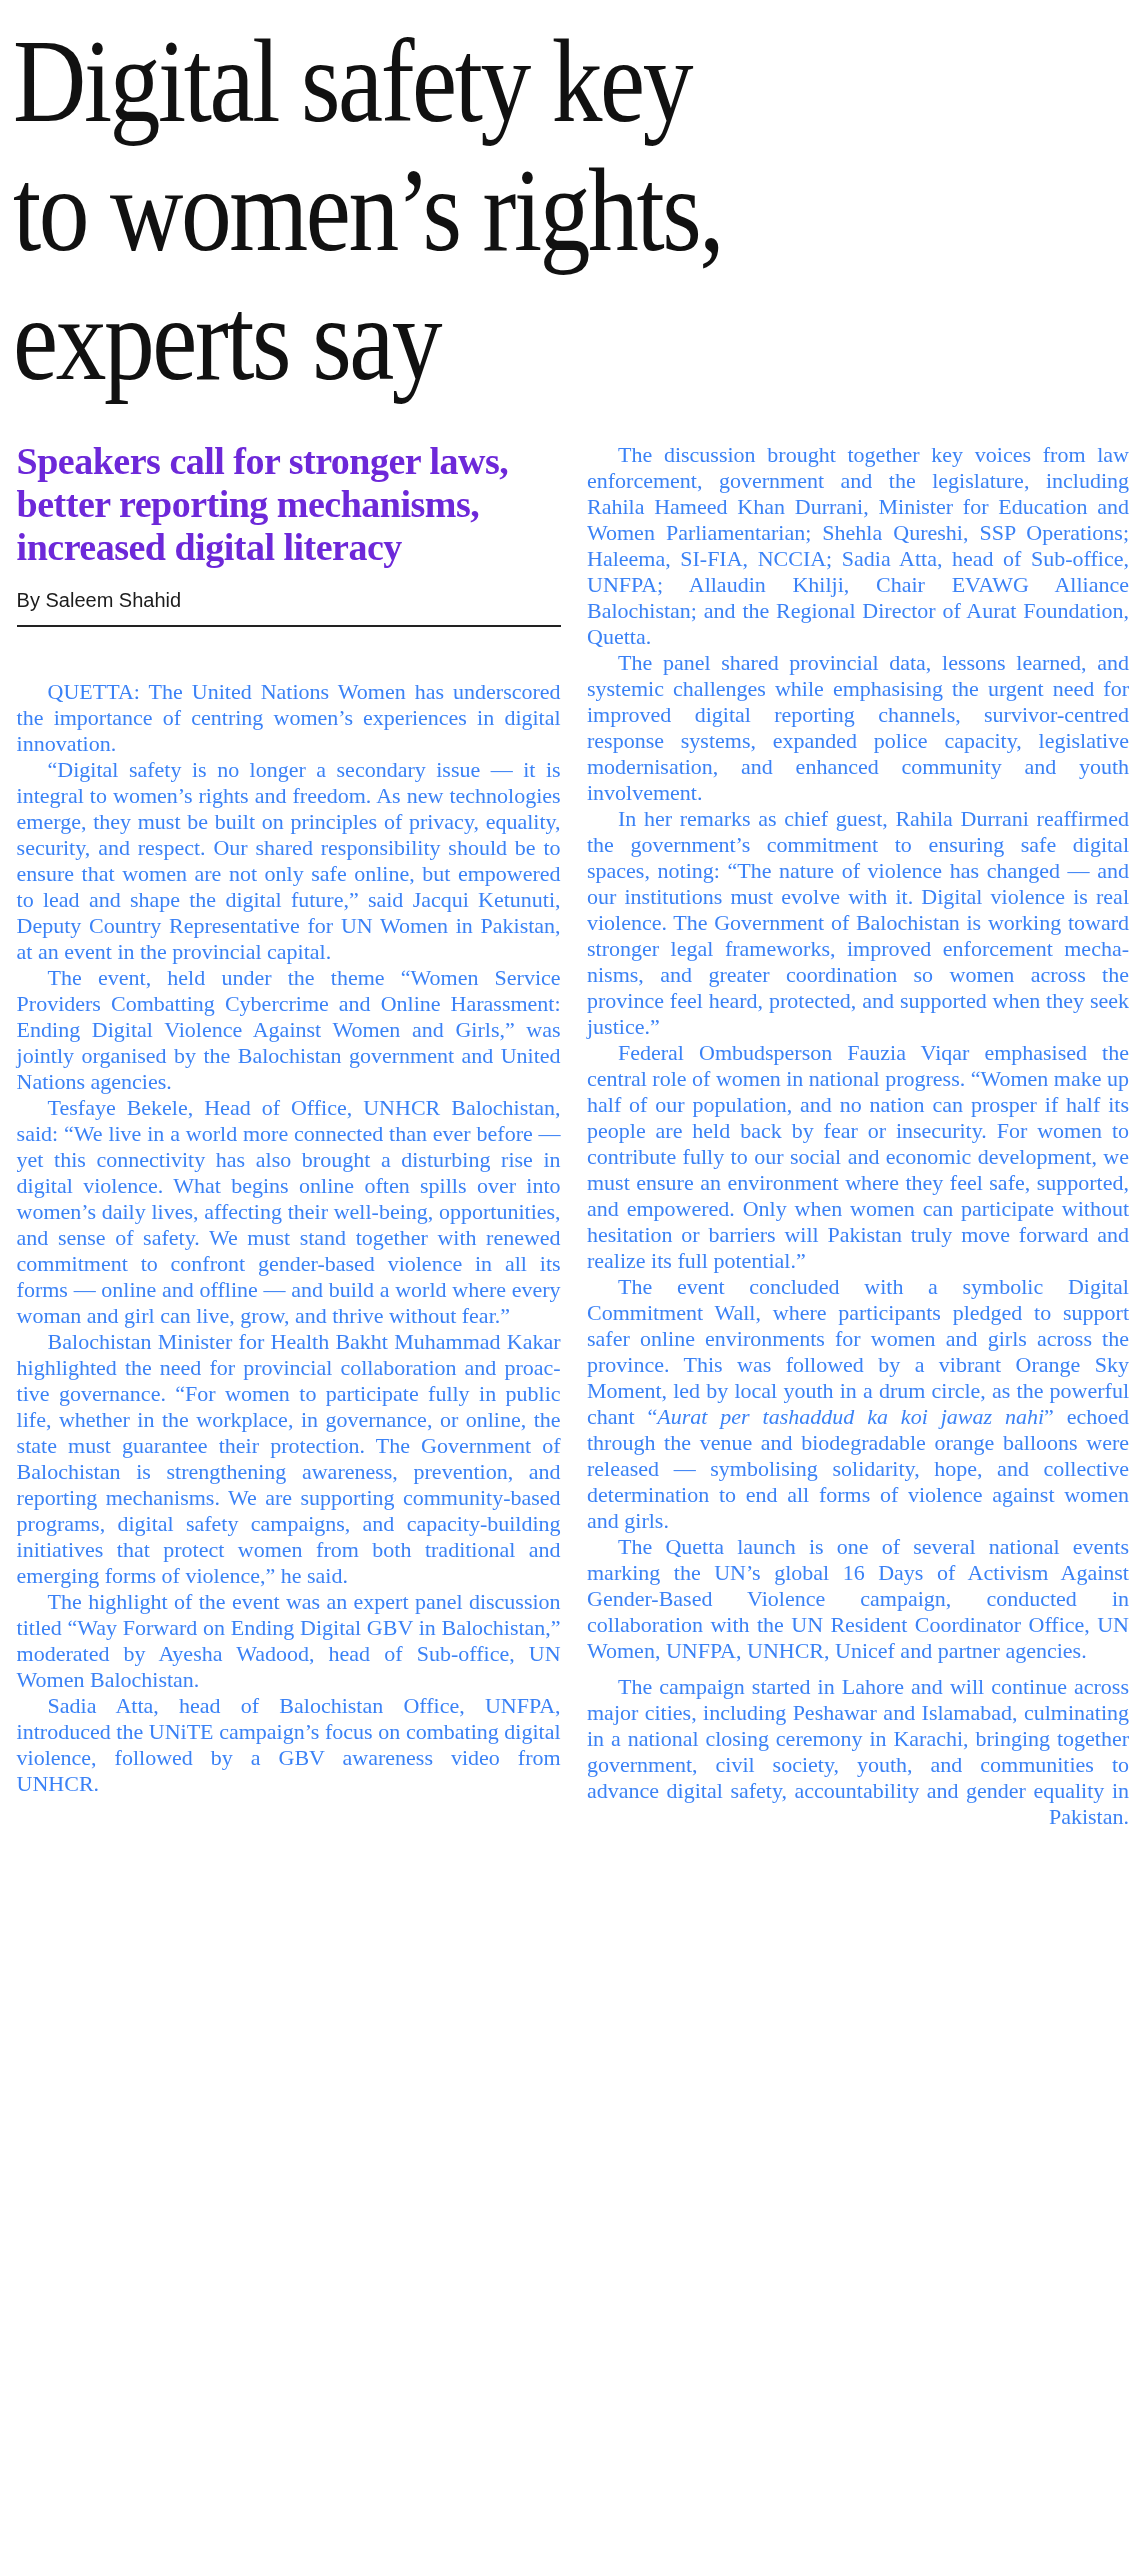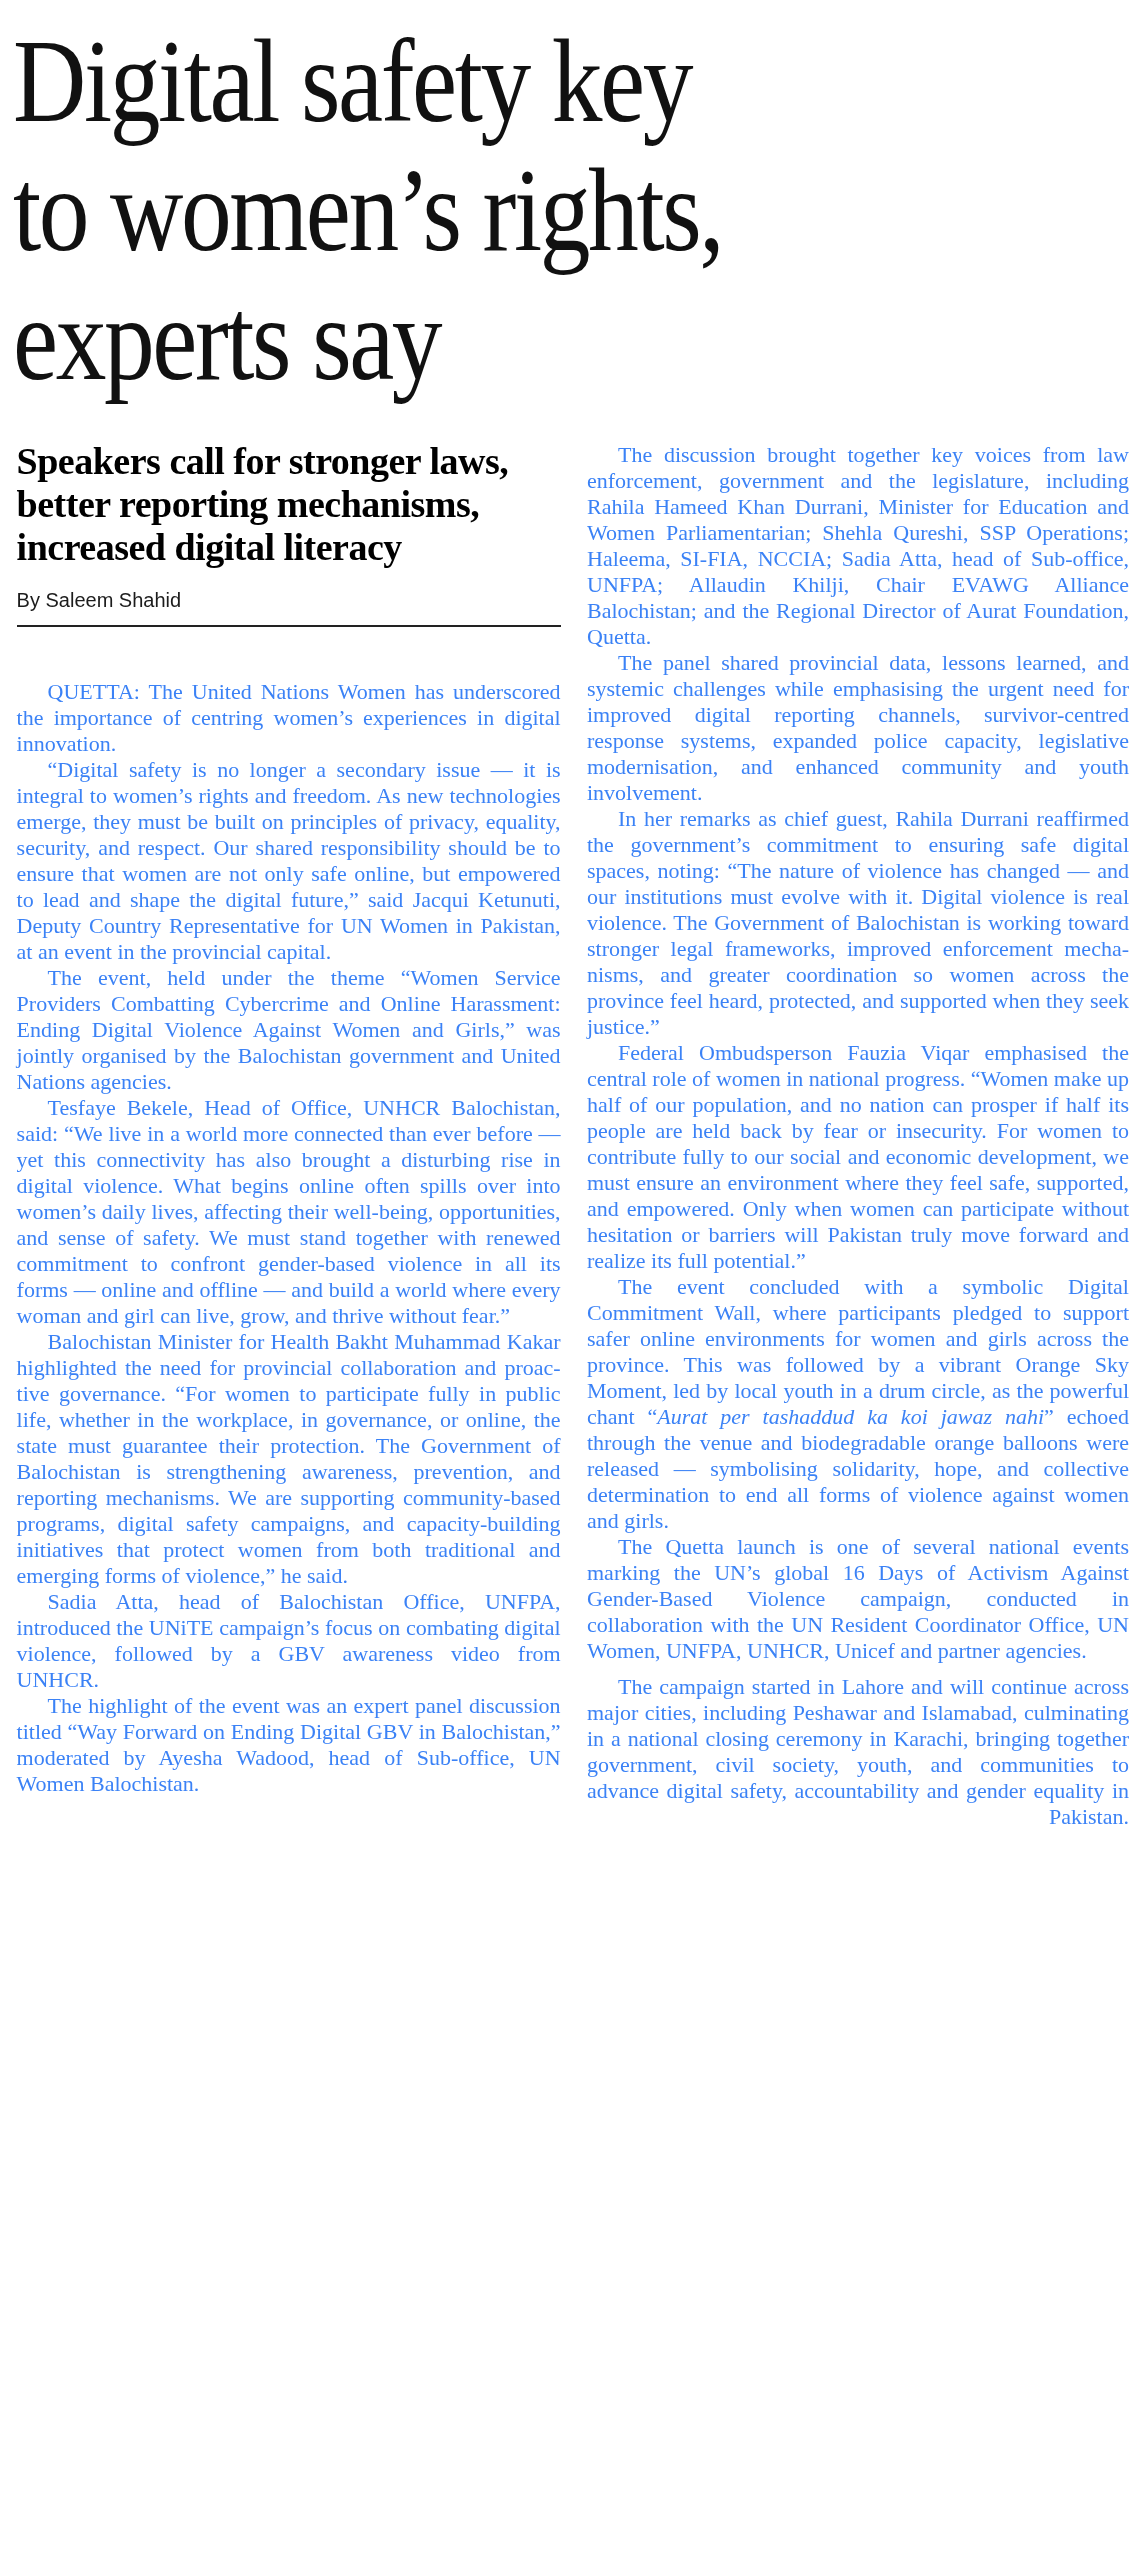--- a/index.html
+++ b/index.html
@@ -18,21 +18,21 @@
   }
   .headline span { display: block; }
   .left-col {
     position: absolute; left: 16.6px; top: 440px; width: 544px;
   }
   .right-col {
     position: absolute; left: 587px; top: 442px; width: 542px;
   }
   .subhead {
     font-family: "Liberation Serif", serif;
-    font-size: 38px; line-height: 43px; color: #000000;
+    font-size: 38px; line-height: 43px; color: #6d28d9;
     margin: 0; letter-spacing: -0.5px;
   }
   .byline {
     font-family: "Liberation Sans", sans-serif;
     font-size: 20px; margin: 20px 0 0 0; color: #1c1c1c;
   }
   .rule {
     height: 1.8px; background: #222; margin: 13px 0 0 0; width: 544px;
   }
   .body-text { margin-top: 52px; }
@@ -59,22 +59,22 @@
 <div class="left-col">
   <h2 class="subhead">Speakers call for stronger laws, better reporting mechanisms, increased digital literacy</h2>
   <div class="byline">By Saleem Shahid</div>
   <div class="rule"></div>
   <div class="body-text">
     <p class="para">QUETTA: The United Nations Women has underscored the importance of cen­tring women’s experiences in digital innovation.</p>
     <p class="para">“Digital safety is no longer a second­ary issue — it is integral to women’s rights and freedom. As new technologies emerge, they must be built on principles of privacy, equality, security, and resp­ect. Our shared responsibility should be to ensure that women are not only safe online, but empowered to lead and shape the digital future,” said Jacqui Ketunuti, Deputy Country Representative for UN Women in Pakistan, at an event in the provincial capital.</p>
     <p class="para">The event, held under the theme “Women Service Providers Combatting Cybercrime and Online Harassment: Ending Digital Violence Against Women and Girls,” was jointly organised by the Balochistan government and United Nations agencies.</p>
     <p class="para">Tesfaye Bekele, Head of Office, UNHCR Balochistan, said: “We live in a world more connected than ever before — yet this connectivity has also brought a disturbing rise in digital violence. What begins online often spills over into women’s daily lives, affecting their well-being, opportunities, and sense of safety. We must stand together with renewed commitment to confront gender-based violence in all its forms — online and offline — and build a world where every woman and girl can live, grow, and thrive without fear.”</p>
     <p class="para">Balochistan Minister for Health Bakht Muhammad Kakar highlighted the need for provincial collaboration and proac­tive governance. “For women to partici­pate fully in public life, whether in the workplace, in governance, or online, the state must guarantee their protection. The Government of Balochistan is strengthening awareness, prevention, and reporting mechanisms. We are sup­porting community-based programs, digital safety campaigns, and capacity-building initiatives that protect women from both traditional and emerging forms of violence,” he said.</p>
+    <p class="para">The highlight of the event was an expert panel discussion titled “Way Forward on Ending Digital GBV in Balochistan,” mod­erated by Ayesha Wadood, head of Sub-office, UN Women Balochistan.</p>
     <p class="para">Sadia Atta, head of Balochistan Office, UNFPA, introduced the UNiTE cam­paign’s focus on combating digital vio­lence, followed by a GBV awareness video from UNHCR.</p>
-    <p class="para">The highlight of the event was an expert panel discussion titled “Way Forward on Ending Digital GBV in Balochistan,” mod­erated by Ayesha Wadood, head of Sub-office, UN Women Balochistan.</p>
   </div>
 </div>
 
 <div class="right-col">
   <p class="para">The discussion brought together key voices from law enforcement, govern­ment and the legislature, including Rahila Hameed Khan Durrani, Minister for Education and Women Parliamentarian; Shehla Qureshi, SSP Operations; Haleema, SI-FIA, NCCIA; Sadia Atta, head of Sub-office, UNFPA; Allaudin Khilji, Chair EVAWG Alliance Balochistan; and the Regional Director of Aurat Foundation, Quetta.</p>
   <p class="para">The panel shared provincial data, les­sons learned, and systemic challenges while emphasising the urgent need for improved digital reporting channels, survivor-centred response systems, expanded police capacity, legislative modernisation, and enhanced commu­nity and youth involvement.</p>
   <p class="para">In her remarks as chief guest, Rahila Durrani reaffirmed the government’s commitment to ensuring safe digital spaces, noting: “The nature of violence has changed — and our institutions must evolve with it. Digital violence is real vio­lence. The Government of Balochistan is working toward stronger legal frame­works, improved enforcement mecha­nisms, and greater coordination so women across the province feel heard, protected, and supported when they seek justice.”</p>
   <p class="para">Federal Ombudsperson Fauzia Viqar emphasised the central role of women in national progress. “Women make up half of our population, and no nation can prosper if half its people are held back by fear or insecurity. For women to contrib­ute fully to our social and economic development, we must ensure an envi­ronment where they feel safe, supported, and empowered. Only when women can participate without hesitation or barriers will Pakistan truly move forward and realize its full potential.”</p>
   <p class="para"><span>The event concluded with a symbolic Digital Commitment Wall, where par­ticipants pledged to support safer online environments for women and girls across the province. This was followed by a vi­brant Orange Sky Moment, led by local youth in a drum circle, as the powerful chant “</span><em>Aurat per tashaddud ka koi jawaz nahi</em><span>” echoed through the venue and bio­degradable orange balloons were relea­sed — symbolising solidarity, hope, and collective determination to end all forms of violence against women and girls.</span></p>
   <p class="para">The Quetta launch is one of several national events marking the UN’s global 16 Days of Activism Against Gender-Based Violence campaign, conducted in collaboration with the UN Resident Coordinator Office, UN Women, UNFPA, UNHCR, Unicef and partner agencies.</p>

